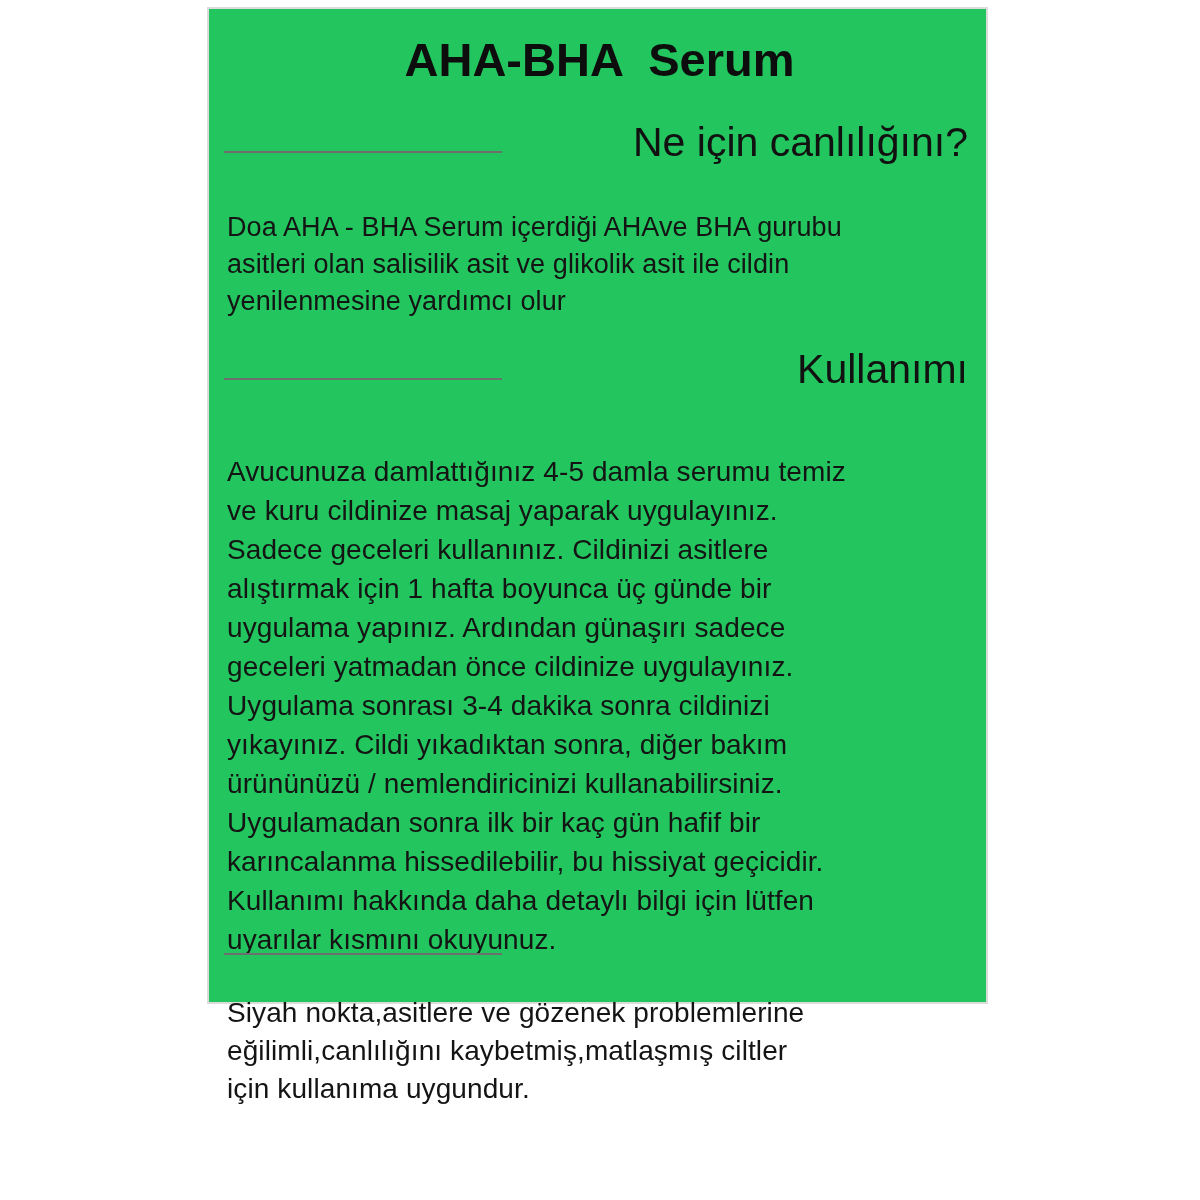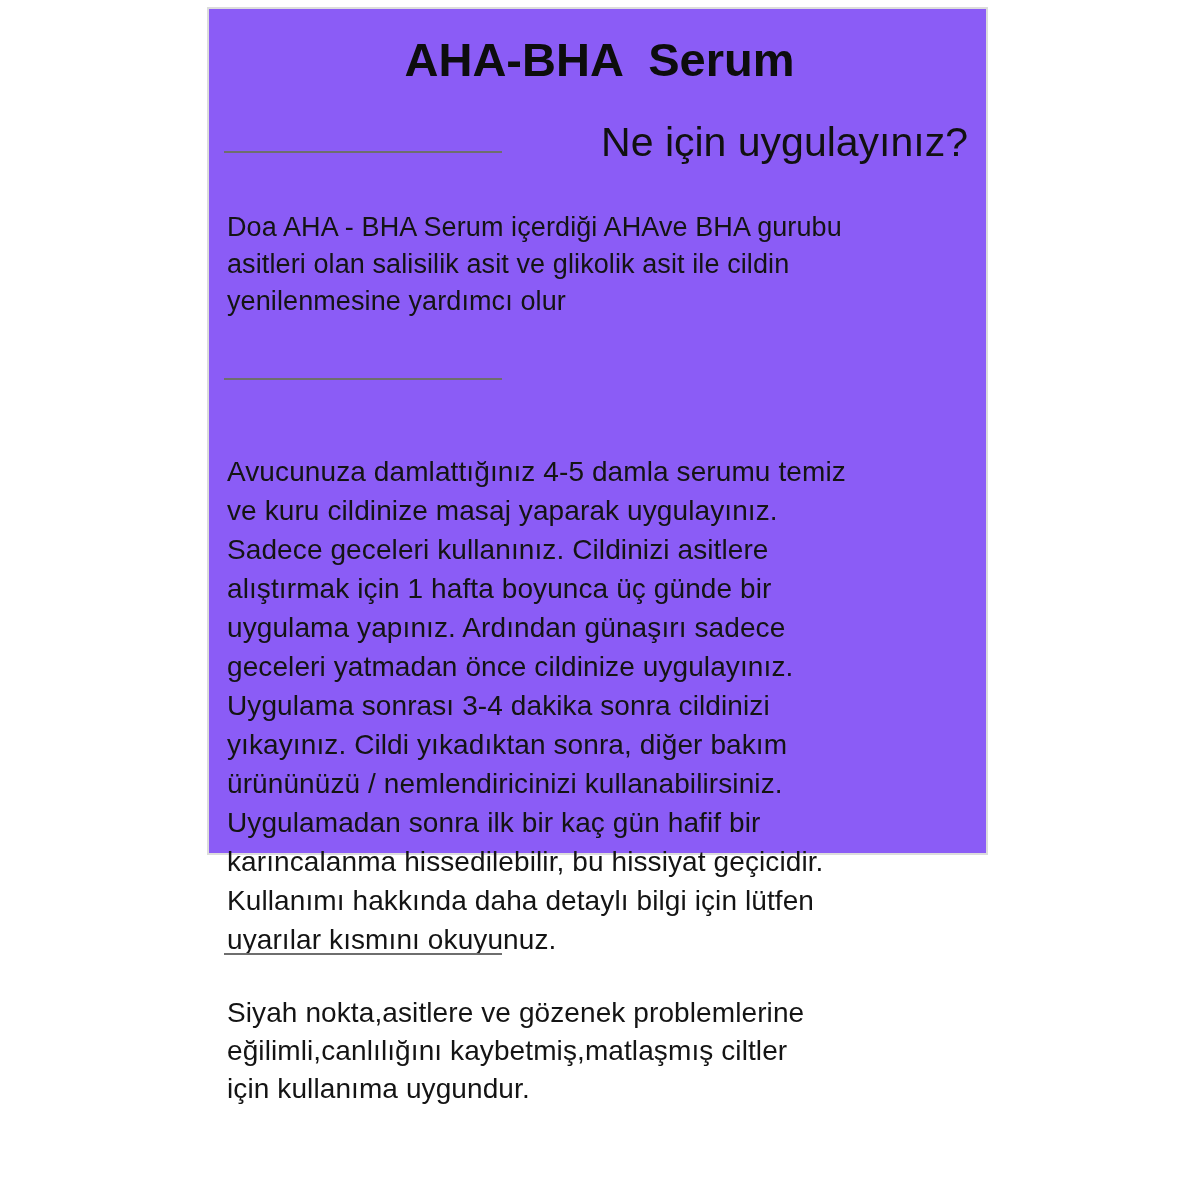--- a/index.html
+++ b/index.html
@@ -23,24 +23,24 @@
     height: 1200px;
     background: #ffffff;
   }
 
   
   #label-frame {
     position: absolute;
     left: 207px;
     top: 7px;
     width: 781px;
-    height: 848px;
+    height: 997px;
     border: 2px solid #dcdcdc;
     box-sizing: border-box;
-    background: #8b5cf6;
+    background: #22c55e;
   }
 
   #label-content {
     position: absolute;
     left: 0;
     top: 0;
     width: 781px;
     height: 1171px;
   }
 
@@ -117,29 +117,30 @@
 
 <div id="page">
 
   <div id="label-frame">
     <div id="label-content">
 
       <div class="doc-title">AHA-BHA  Serum</div>
 
       <div class="section-heading" style="top: 98px;">
         <div class="rule"></div>
-        <div class="heading-text">Ne için uygulayınız?</div>
+        <div class="heading-text">Ne için canlılığını?</div>
       </div>
 
       <div class="body-paragraph" id="intro-paragraph">Doa AHA - BHA Serum içerdiği AHAve BHA gurubu
 asitleri olan salisilik asit ve glikolik asit ile cildin
 yenilenmesine yardımcı olur</div>
 
       <div class="section-heading" style="top: 325px;">
         <div class="rule"></div>
+        <div class="heading-text">Kullanımı</div>
       </div>
 
       <div class="body-paragraph" id="usage-paragraph">Avucunuza damlattığınız 4-5 damla serumu temiz
 ve kuru cildinize masaj yaparak uygulayınız.
 Sadece geceleri kullanınız. Cildinizi asitlere
 alıştırmak için 1 hafta boyunca üç günde bir
 uygulama yapınız. Ardından günaşırı sadece
 geceleri yatmadan önce cildinize uygulayınız.
 Uygulama sonrası 3-4 dakika sonra cildinizi
 yıkayınız. Cildi yıkadıktan sonra, diğer bakım

